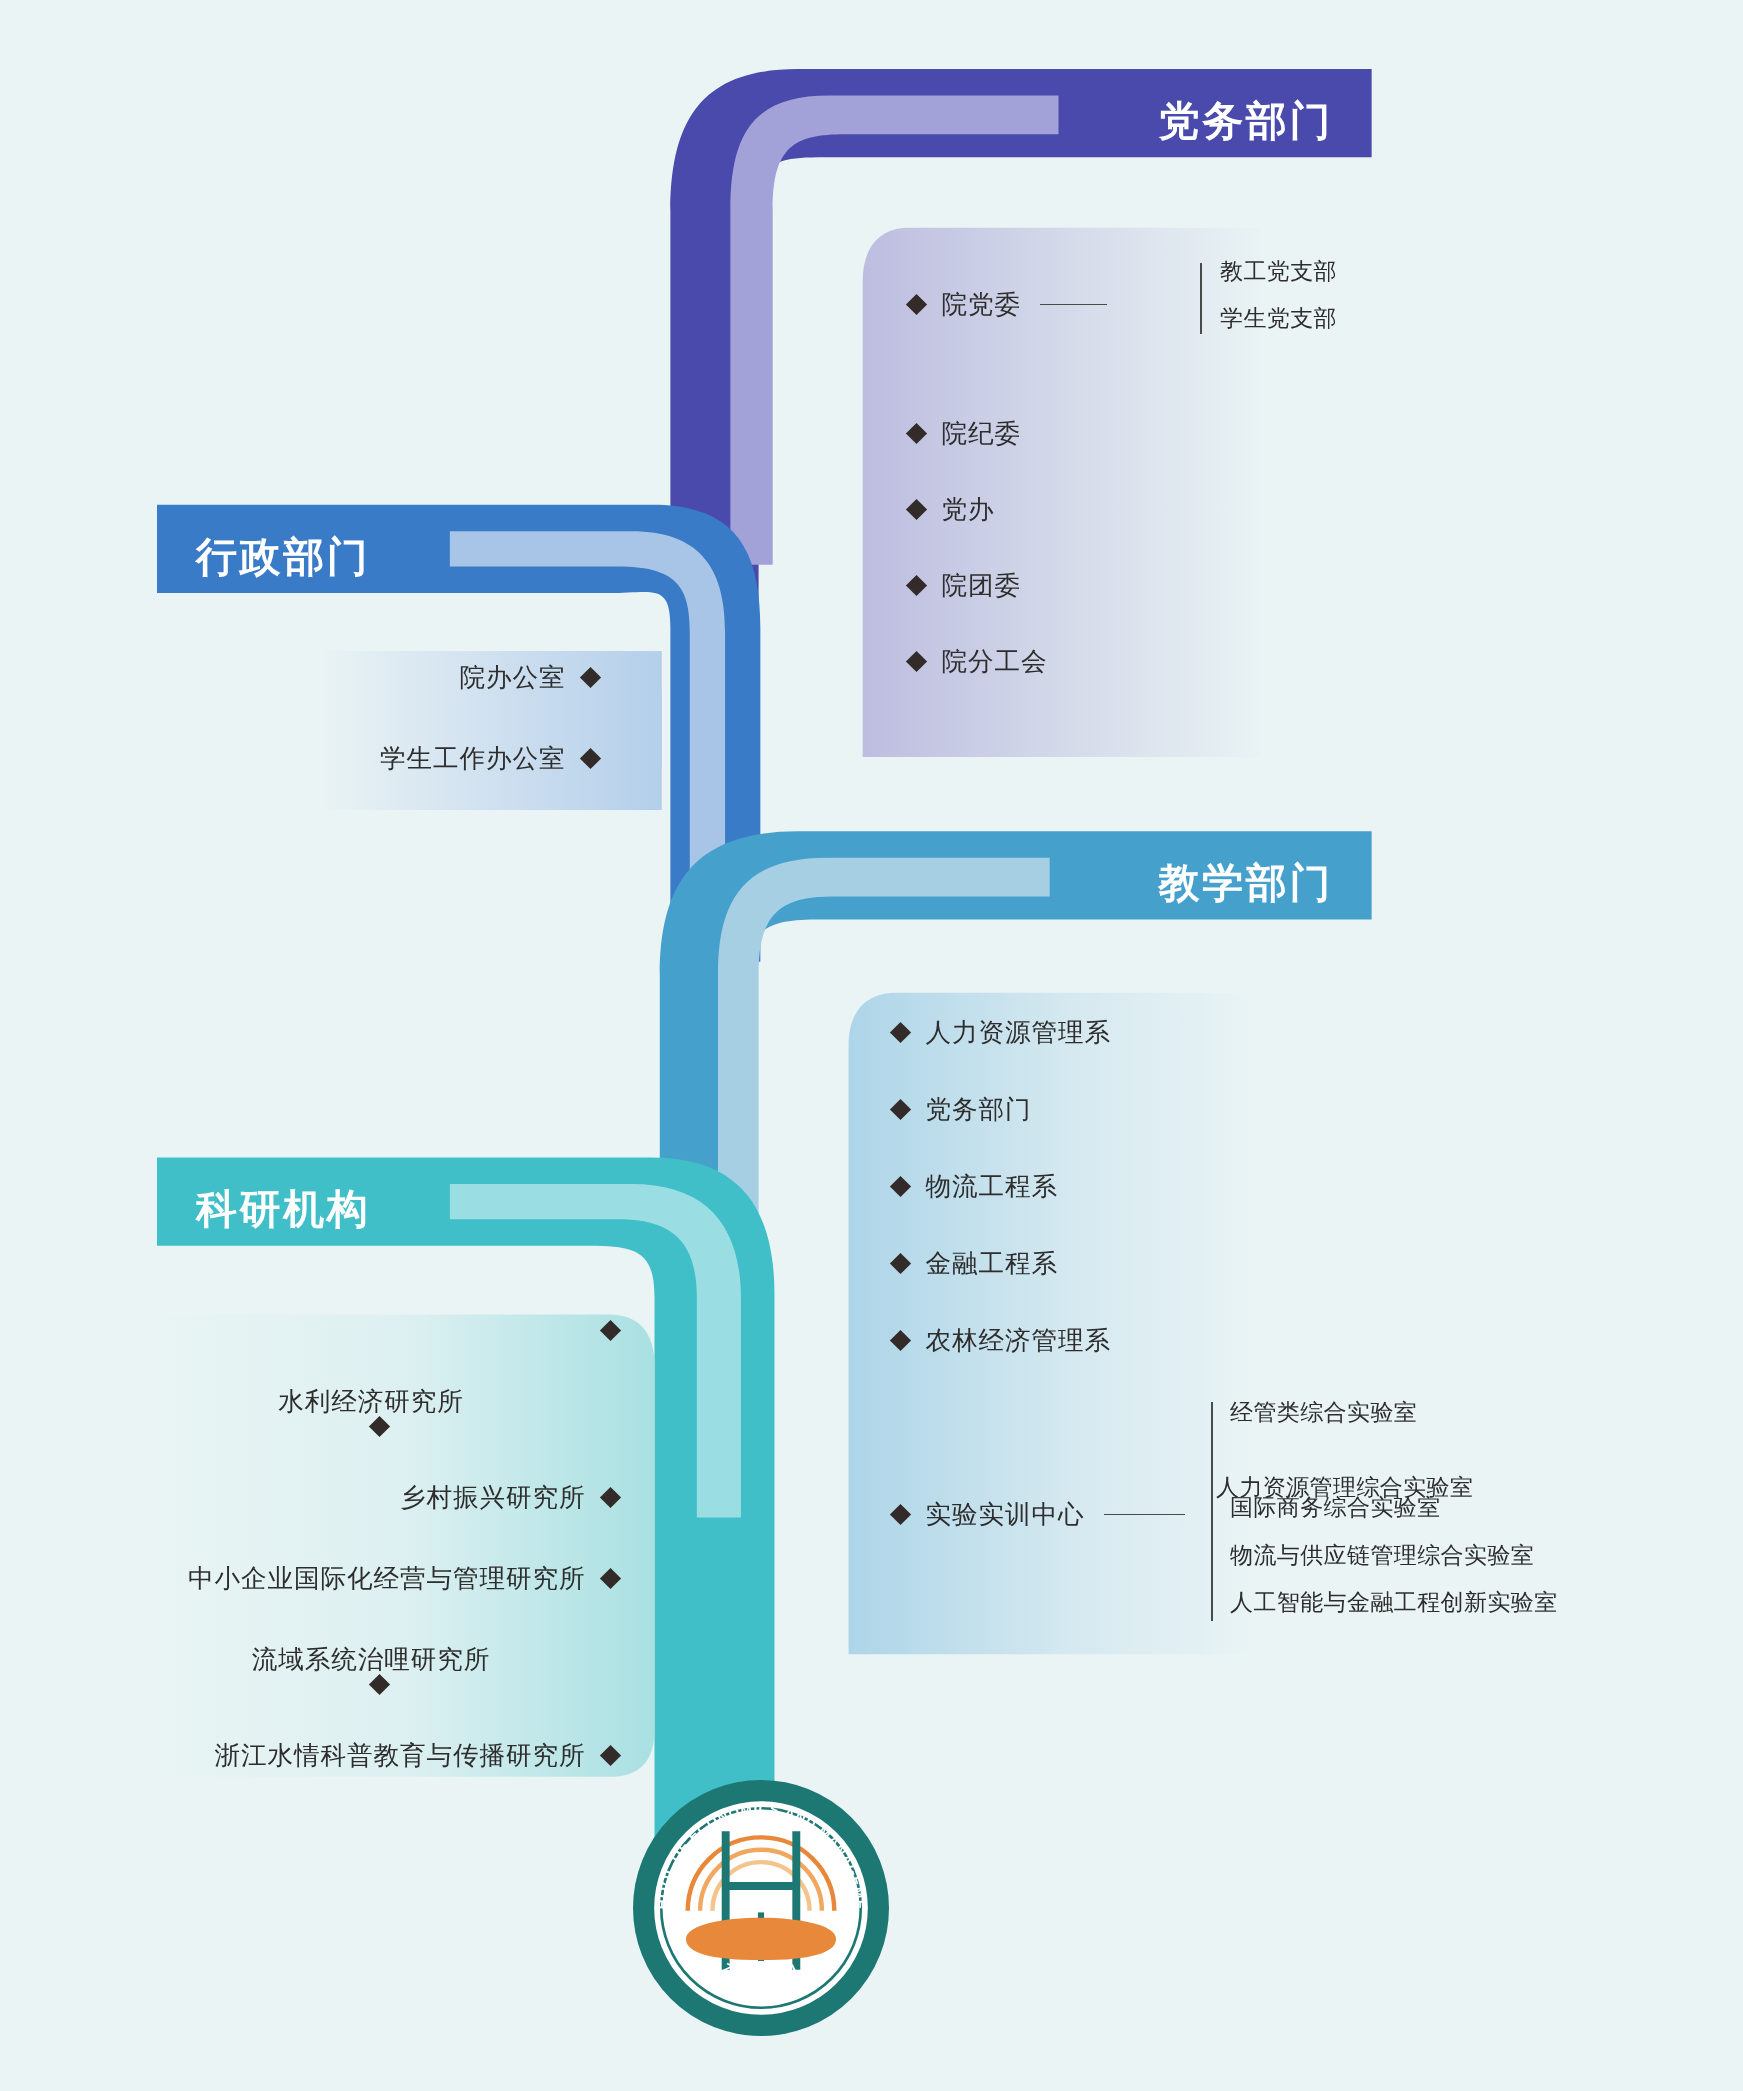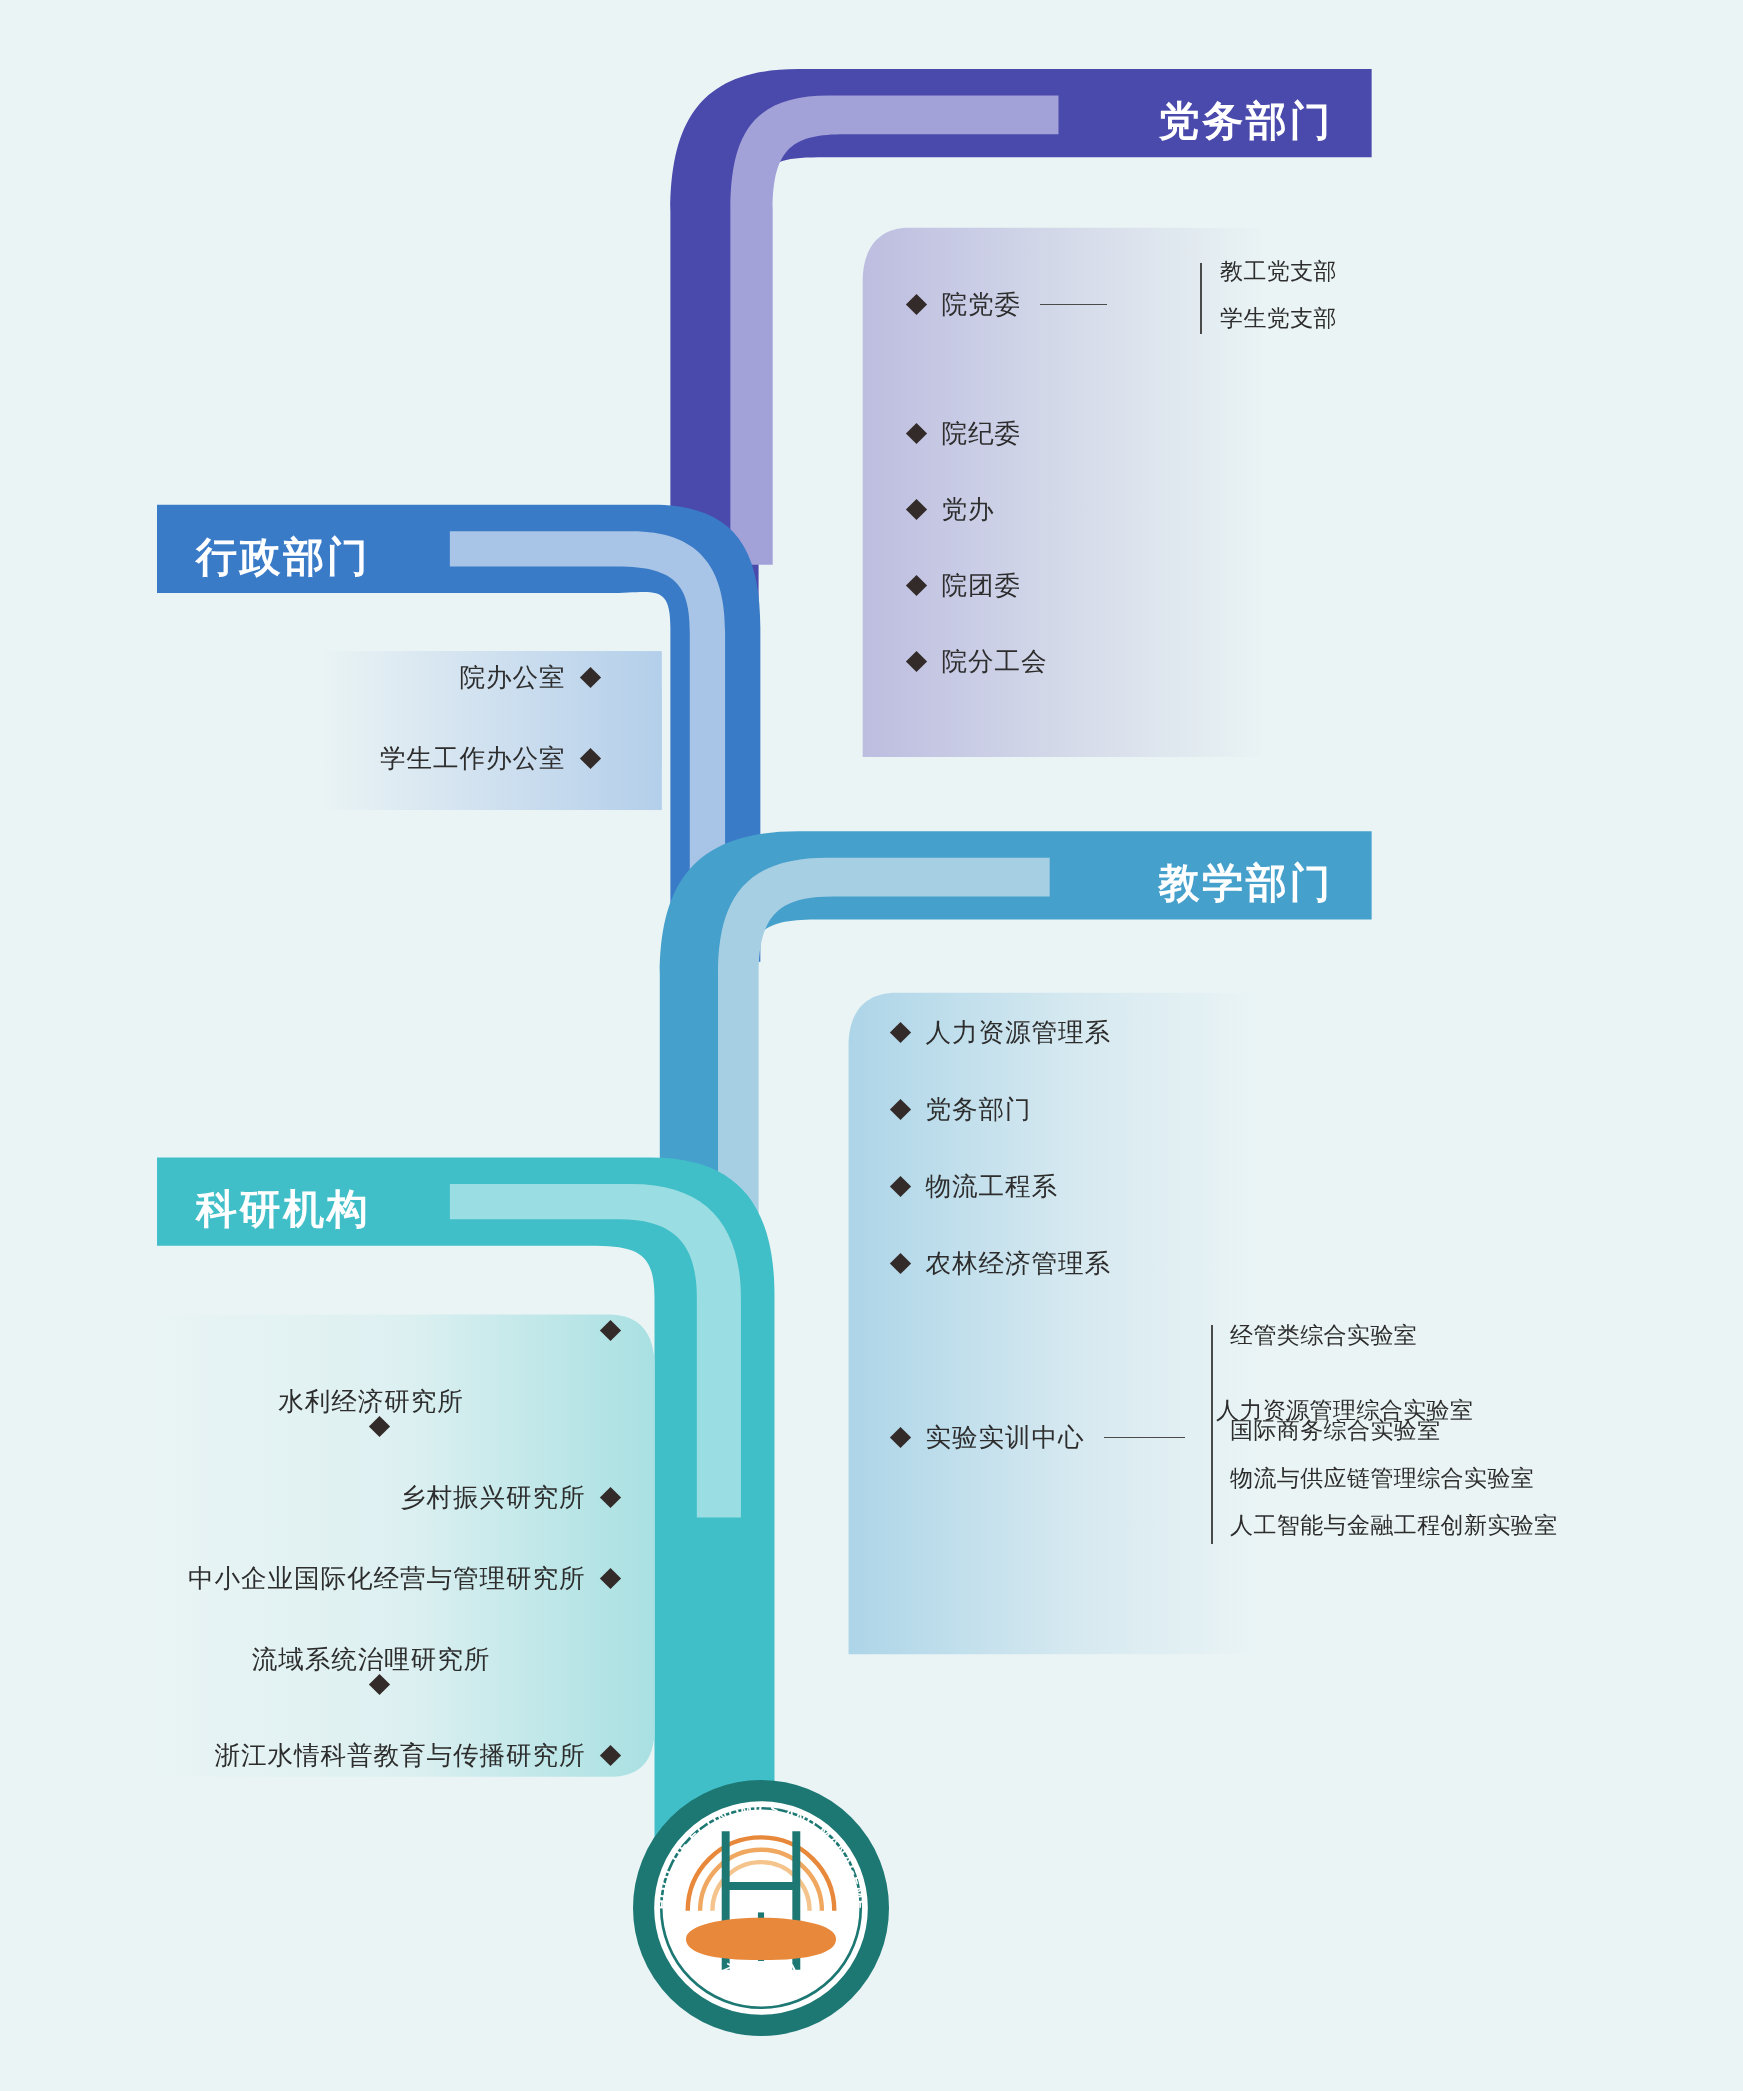--- a/index.html
+++ b/index.html
@@ -222,20 +222,24 @@
     <div class="row" style="margin-top:42px;">
       <span class="dia"></span>
       <span class="lbl" style="margin-left:17.6px;">党务部门</span>
     </div>
     <div class="row" style="margin-top:42px;">
       <span class="dia"></span>
       <span class="lbl" style="margin-left:17.6px;">物流工程系</span>
     </div>
     <div class="row" style="margin-top:42px;">
       <span class="dia"></span>
+      <span class="lbl" style="margin-left:17.6px;">金融工程系</span>
+    </div>
+    <div class="row" style="margin-top:42px;">
+      <span class="dia"></span>
       <span class="lbl" style="margin-left:17.6px;">农林经济管理系</span>
     </div>
 
     <div style="position:relative; margin-top:44px; height:238px;">
       <div class="row" style="position:absolute; left:0; top:95px;">
         <span class="dia"></span>
         <span class="lbl" style="margin-left:17.6px;">实验实训中心</span>
         <span class="hline" style="width:81px; margin-left:19.4px;"></span>
       </div>
       <div class="vline" style="left:318px; top:0px; height:219px;"></div>

